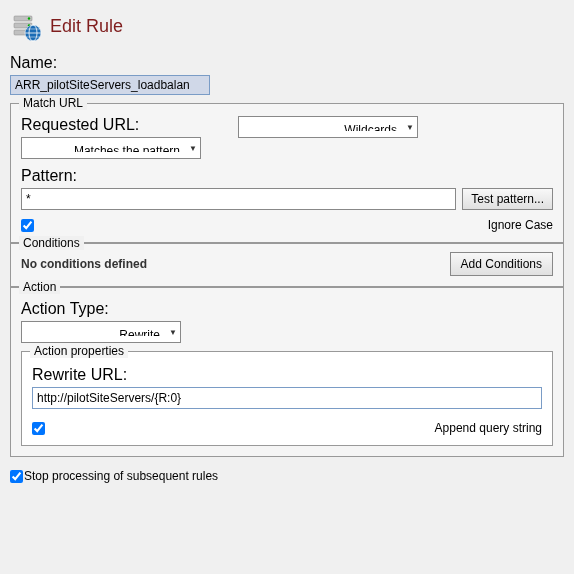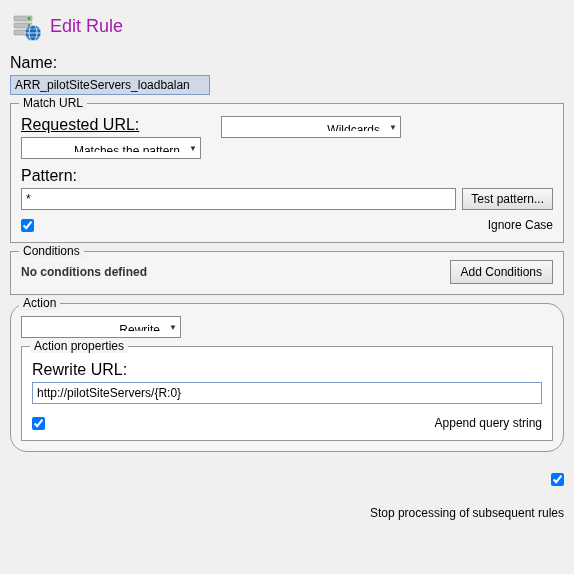--- a/index.html
+++ b/index.html
@@ -18,21 +18,21 @@
       margin-bottom: 12px;
     }
     .header-icon {
       width: 32px;
       height: 32px;
       margin-right: 8px;
     }
     .page-title {
       font-size: 18px;
       font-weight: normal;
-      color: #a21caf;
+      color: #7f1d1d;
     }
     .field-label {
       font-size: 16px;
       margin-bottom: 3px;
       display: block;
     }
     .name-section {
       margin-bottom: 8px;
     }
     .name-input {
@@ -40,40 +40,38 @@
       border: 1px solid #7a9cc6;
       background: #d0d8e8;
       padding: 2px 4px;
       font-size: 12px;
       height: 20px;
       color: #000;
     }
     .group-box {
       border: 1px solid #999;
       border-radius: 0;
-      margin-bottom: 8px;
       padding: 8px 10px 10px 10px;
       position: relative;
       background: #f5f5f5;
     }
     .group-box-title {
       position: absolute;
       top: -8px;
       left: 8px;
       background: #f0f0f0;
       padding: 0 4px;
       font-size: 12px;
       font-weight: normal;
     }
     .form-row {
       display: flex;
-      gap: 20px;
+      gap: 37px;
       margin-bottom: 8px;
       margin-top: 4px;
-      text-decoration: underline;
     }
     .form-col {
       display: flex;
       flex-direction: column;
     }
     select, .select-fake {
       border: 1px solid #888;
       background: white;
       font-size: 12px;
       padding: 6px 4px;
@@ -154,22 +152,21 @@
     }
     .add-conditions-btn {
       border: 1px solid #888;
       background: linear-gradient(to bottom, #f8f8f8, #e0e0e0);
       font-size: 12px;
       padding: 3px 10px;
       height: 24px;
       cursor: pointer;
     }
     .action-group {
-      margin-bottom: 21px;
-      border-radius: 17px;
+      margin-bottom: 12px;
     }
     .action-type-row {
       margin-top: 4px;
       margin-bottom: 8px;
     }
     .action-properties-box {
       border: 1px solid #999;
       border-radius: 0;
       padding: 8px 10px 10px 10px;
       position: relative;
@@ -188,23 +185,22 @@
       border: 1px solid #7a9cc6;
       background: white;
       padding: 2px 4px;
       font-size: 12px;
       height: 22px;
       margin-bottom: 6px;
     }
     .stop-processing-row {
       display: flex;
       align-items: flex-end;
-      gap: 20px;
+      gap: 1px;
       margin-top: 8px;
-      flex-direction: column;
     }
     
     .globe-icon-svg {
       width: 32px;
       height: 32px;
     }
   </style>
 </head>
 <body>
 
@@ -270,20 +266,21 @@
   <div class="conditions-row">
     <span class="no-conditions-text">No conditions defined</span>
     <button class="add-conditions-btn">Add Conditions</button>
   </div>
 </div>
 
 <div class="group-box action-group">
   <span class="group-box-title">Action</span>
 
   <div class="action-type-row">
+    <label class="field-label">Action Type:</label>
     <div class="select-wrapper">
       <select><option selected="">Rewrite</option><option>Redirect</option><option>Custom Response</option><option>AbortRequest</option><option>None</option></select>
     </div>
   </div>
 
   <div class="action-properties-box">
     <span class="action-properties-title">Action properties</span>
     <label class="field-label" style="margin-top:6px;">Rewrite URL:</label>
     <input class="rewrite-url-input" type="text" value="http://pilotSiteServers/{R:0}" style="">
     <div class="checkbox-row">

